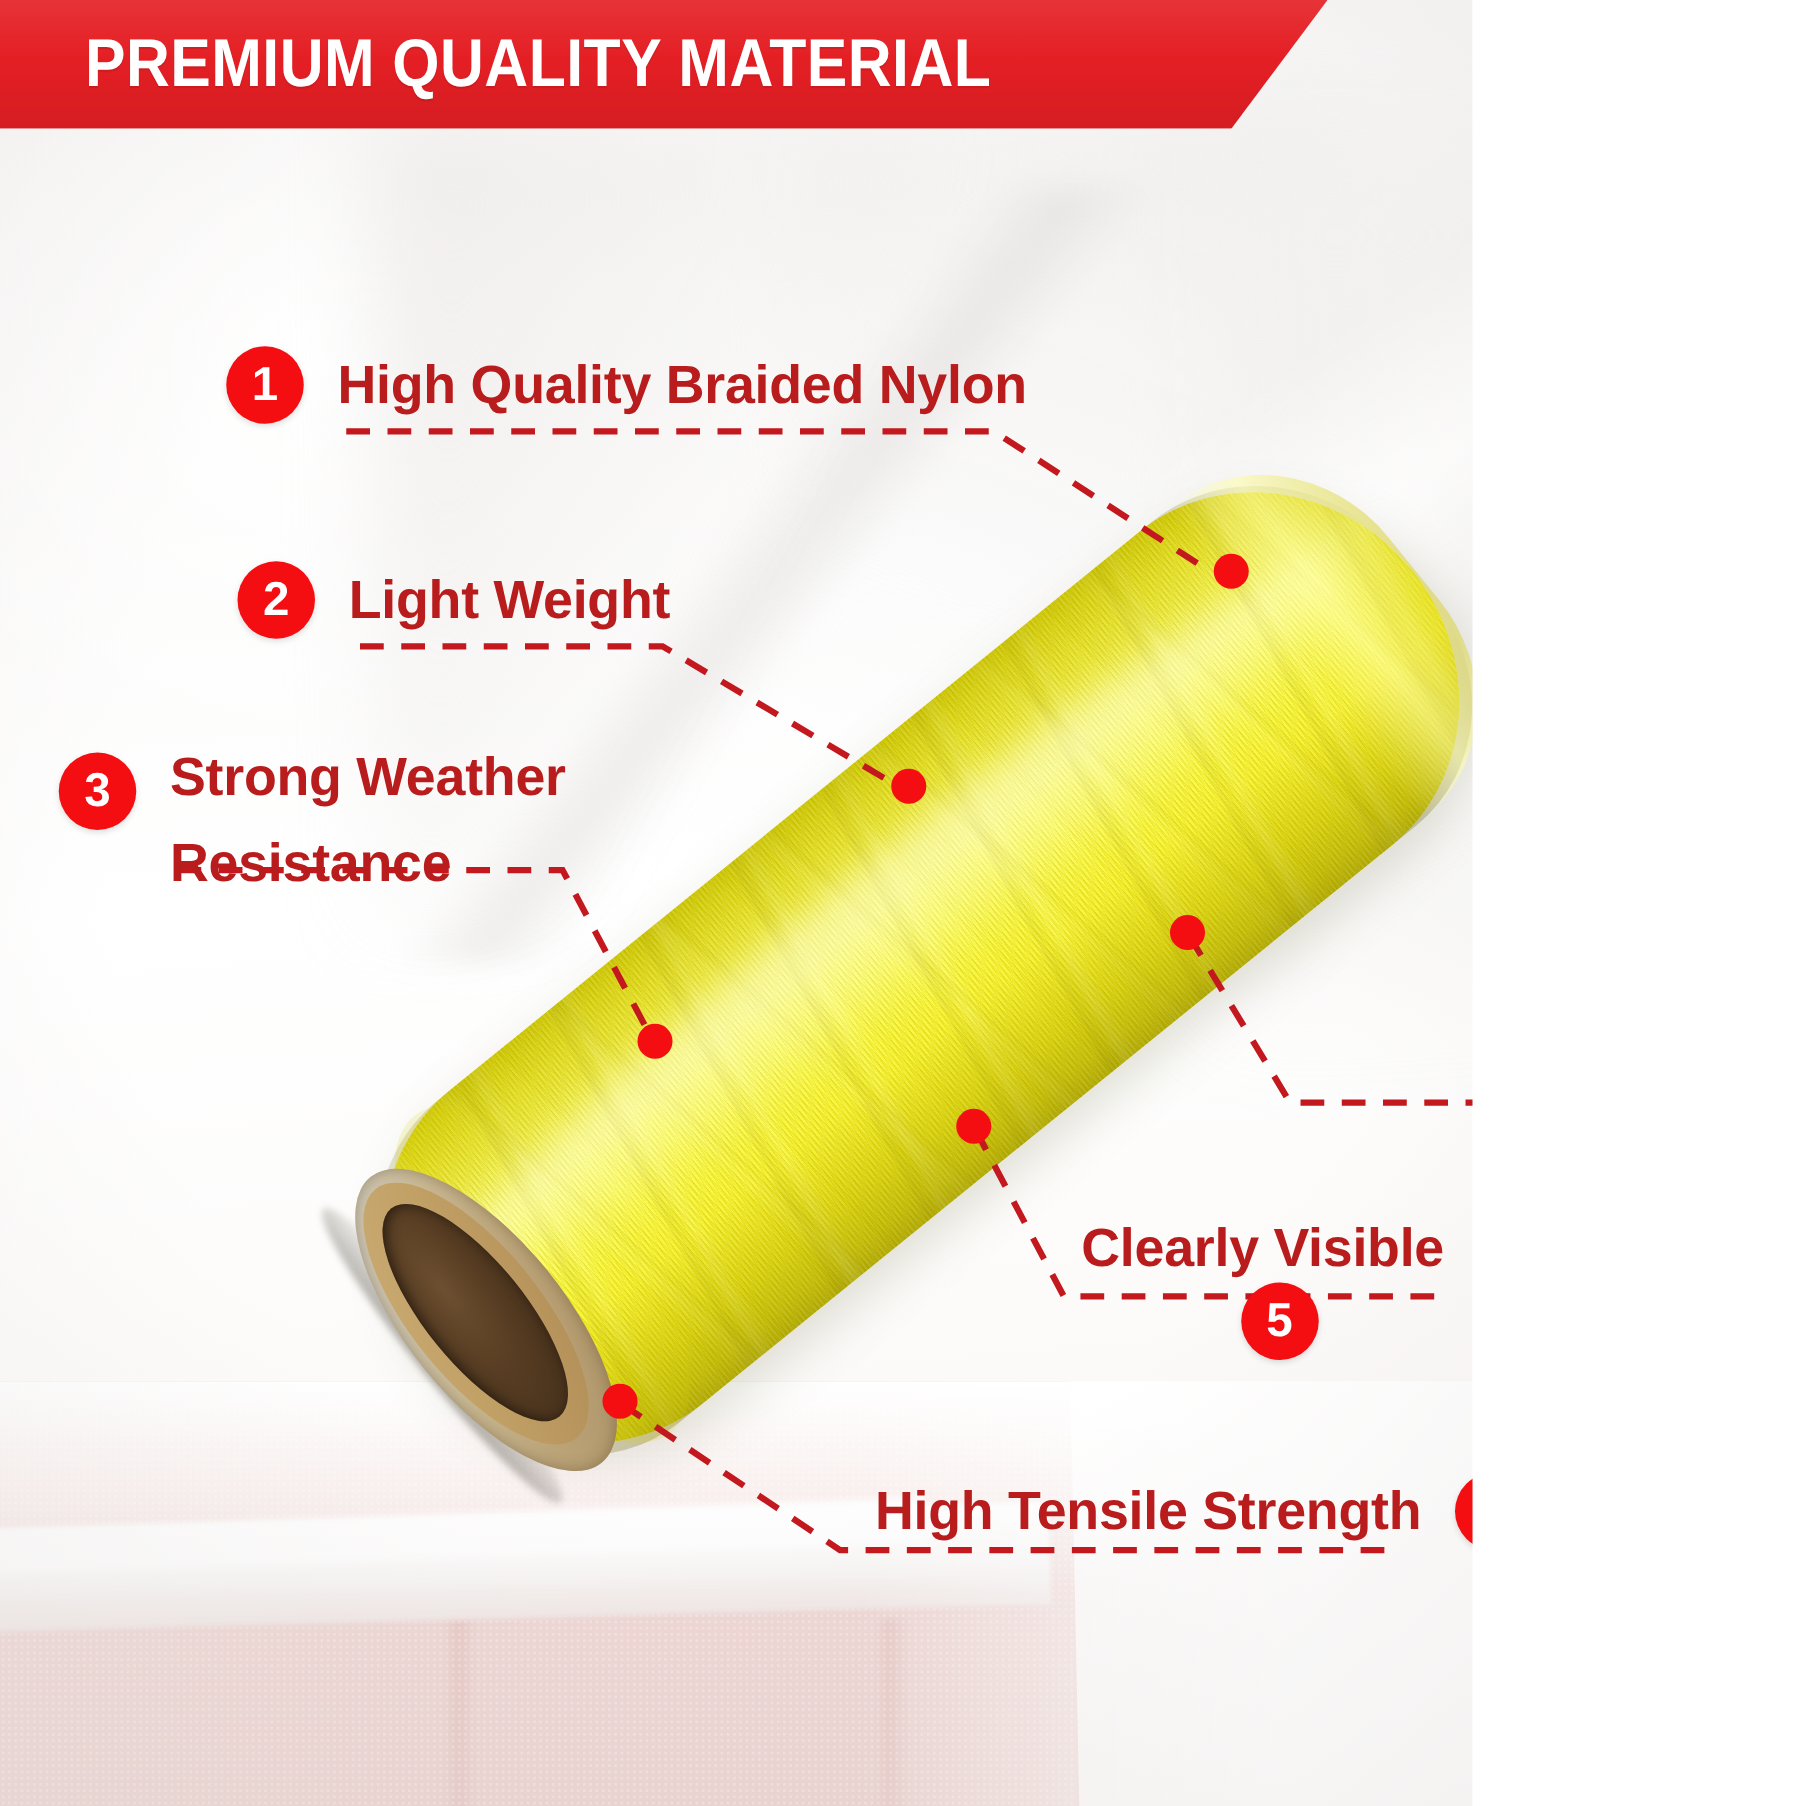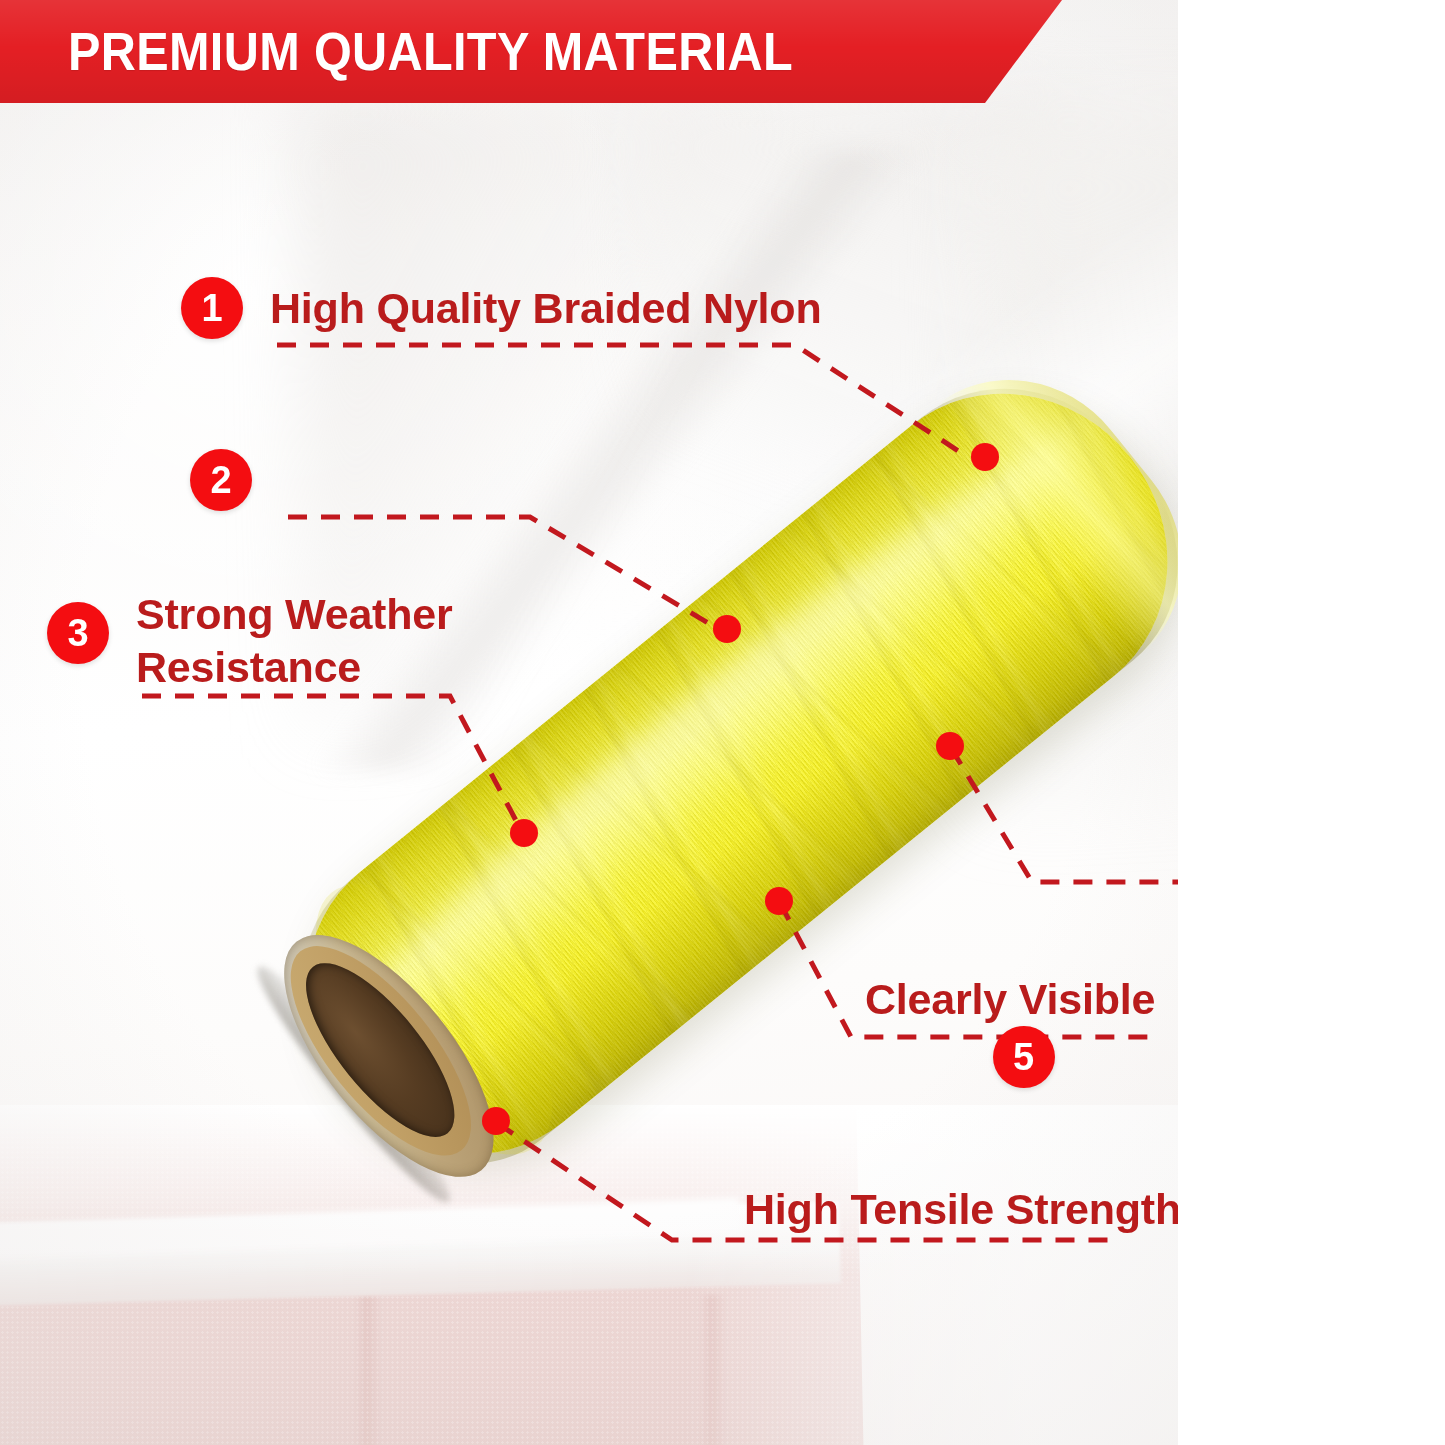--- a/index.html
+++ b/index.html
@@ -121,29 +121,29 @@
 
   
   .lines{position:absolute;left:0;top:0;width:1445px;height:1445px;pointer-events:none;}
 
   
   .callout{position:absolute;display:flex;align-items:center;white-space:nowrap;}
   .badge{width:62px;height:62px;border-radius:50%;background:#f40d11;
     color:#ffffff;font-size:38px;font-weight:bold;line-height:62px;text-align:center;
     flex:0 0 auto;box-shadow:0 2px 5px rgba(0,0,0,.13);}
   .c-text{color:#b91c1c;font-size:43px;font-weight:bold;line-height:54px;letter-spacing:-.2px;}
-  .c-text.two-line{white-space:normal;line-height:53px;}
+  .c-text.two-line{white-space:normal;line-height:69px;}
   .callout.left .badge{margin-right:27px;}
   .callout.right .badge{margin-left:27px;}
 
   #co1{left:181px;top:277px;}
   #co2{left:190px;top:449px;}
   #co3{left:47px;top:588px;align-items:flex-start;}
   #co3 .badge{margin-top:14px;}
-  #co4{left:700px;top:1178px;margin-left:44px;}
+  #co4{left:700px;top:1178px;}
   #co5{left:865px;top:972px;flex-direction:column;}
   #co6{left:1030px;top:817px;}
 </style>
 </head>
 <body>
 
 <div id="stage">
 
   <div class="bg-base"></div>
   <div class="bg-smear-a"></div>
@@ -207,20 +207,21 @@
   </div>
   <div class="ribbon-title">PREMIUM QUALITY MATERIAL</div>
 
   <div class="callout left" id="co1">
     <div class="badge">1</div>
     <div class="c-text">High Quality Braided Nylon</div>
   </div>
 
   <div class="callout left" id="co2">
     <div class="badge">2</div>
+    <div class="c-text">Light Weight</div>
   </div>
 
   <div class="callout left" id="co3">
     <div class="badge">3</div>
     <div class="c-text two-line" style="max-width:420px">Strong Weather Resistance</div>
   </div>
 
   <div class="callout right" id="co4">
     <div class="c-text">High Tensile Strength</div>
     <div class="badge">4</div>

